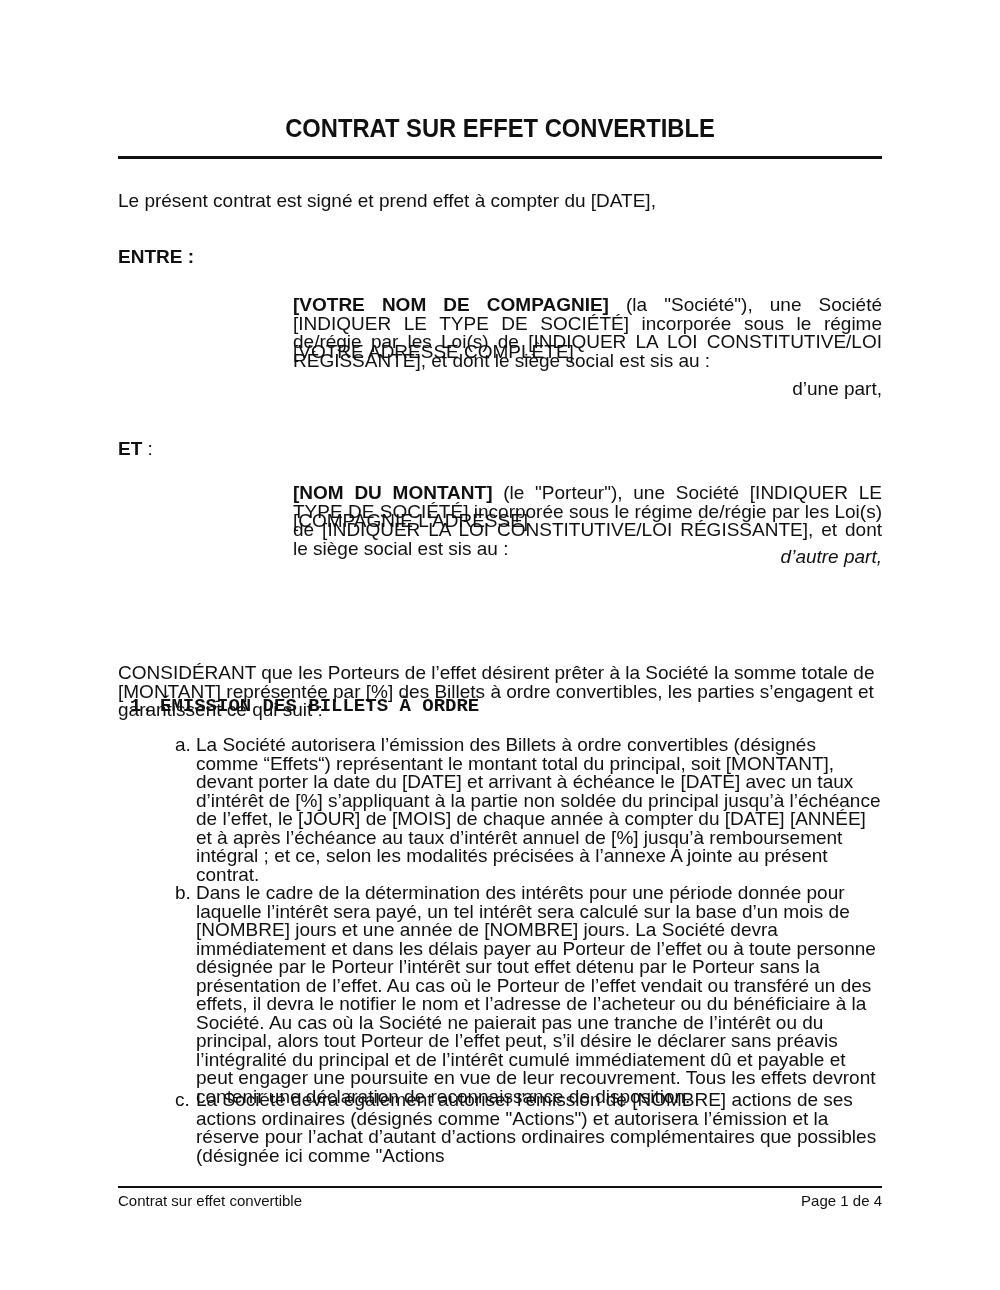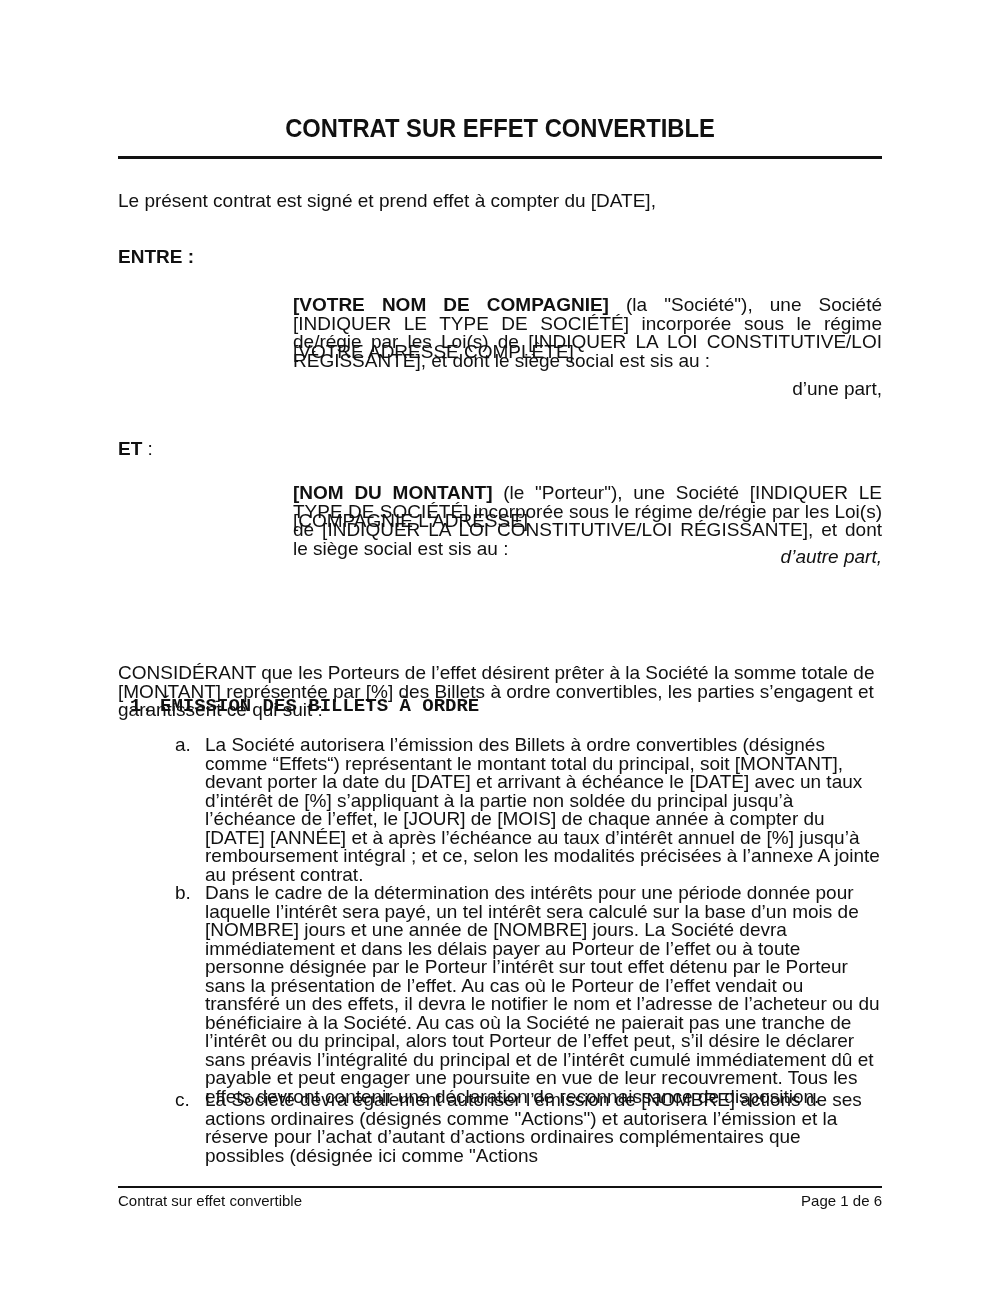--- a/index.html
+++ b/index.html
@@ -13,21 +13,21 @@
   .intro { left: 0; top: 192px; }
   .label { left: 0; font-weight: bold; text-align: right; }
   .party { left: 175px; width: 589px; text-align: justify; margin-top: 48px; }
   .party-addr { left: 175px; }
   .part-right { right: 0; text-align: left; }
   .cons { left: 0; top: 664px; width: 764px; }
   .section-head { left: 12px; top: 697px; font-weight: bold; font-family: Liberation Mono, monospace; }
   .section-head .num { display: inline-block; width: 30px; }
   .item { left: 57px; width: 707px; }
   .item .letter { position: absolute; left: 0; top: 0; }
-  .item .body { margin-left: 30px; }
+  .item .body { margin-left: 21px; }
   .footer-rule { position: absolute; left: 0; top: 1186px; width: 764px; height: 2px; background: #111; }
   .footer-left { position: absolute; left: 0; top: 1192px; font-size: 15px; }
   .footer-right { position: absolute; right: 0; top: 1192px; font-size: 15px; }
   b { font-weight: bold; }
 </style>
 </head>
 <body>
 
 <div class="page">
   <div class="title">CONTRAT SUR EFFET CONVERTIBLE</div>
@@ -67,14 +67,14 @@
     <div class="body">Dans le cadre de la détermination des intérêts pour une période donnée pour laquelle l’intérêt sera payé, un tel intérêt sera calculé sur la base d’un mois de [NOMBRE] jours et une année de [NOMBRE] jours. La Société devra immédiatement et dans les délais payer au Porteur de l’effet ou à toute personne désignée par le Porteur l’intérêt sur tout effet détenu par le Porteur sans la présentation de l’effet. Au cas où le Porteur de l’effet vendait ou transféré un des effets, il devra le notifier le nom et l’adresse de l’acheteur ou du bénéficiaire à la Société. Au cas où la Société ne paierait pas une tranche de l’intérêt ou du principal, alors tout Porteur de l’effet peut, s’il désire le déclarer sans préavis l’intégralité du principal et de l’intérêt cumulé immédiatement dû et payable et peut engager une poursuite en vue de leur recouvrement. Tous les effets devront contenir une déclaration de reconnaissance de disposition.</div>
   </div>
 
   <div class="p item" style="top:1091px;">
     <span class="letter">c.</span>
     <div class="body">La Société devra également autoriser l’émission de [NOMBRE] actions de ses actions ordinaires (désignés comme "Actions") et autorisera l’émission et la réserve pour l’achat d’autant d’actions ordinaires complémentaires que possibles (désignée ici comme "Actions</div>
   </div>
 
   <div class="footer-rule"></div>
   <div class="footer-left">Contrat sur effet convertible</div>
-  <div class="footer-right">Page 1 de 6</div>
+  <div class="footer-right">Page 1 de 4</div>
 </div>
 
 </body></html>

